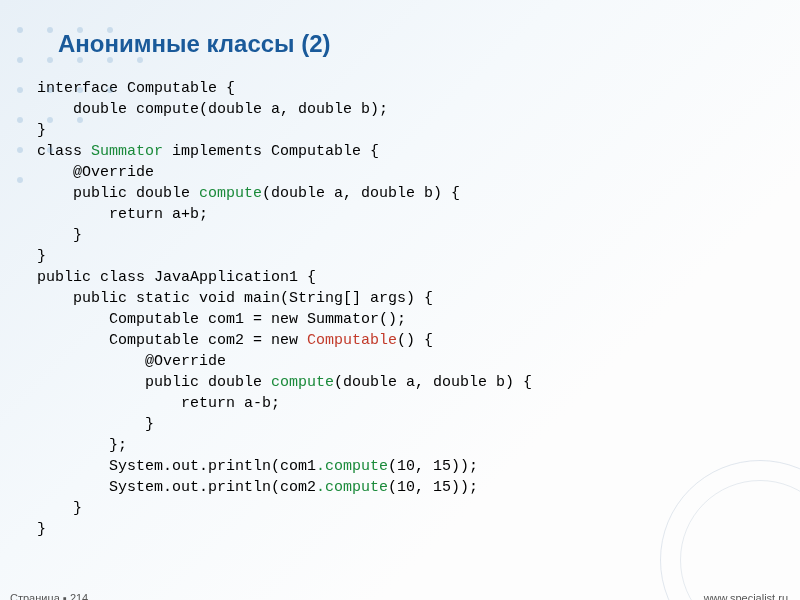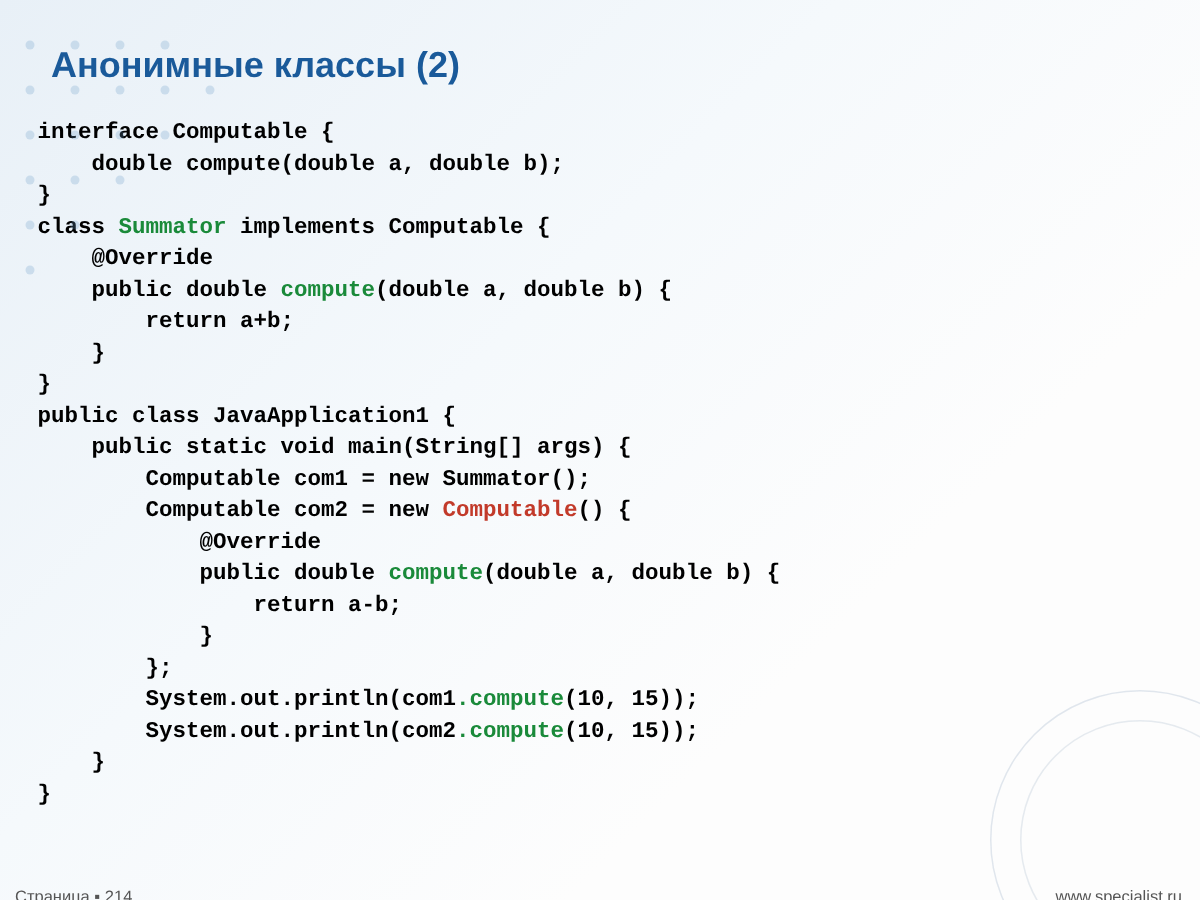--- a/index.html
+++ b/index.html
@@ -16,30 +16,29 @@
     left: 0; top: 0;
     width: 250px; height: 250px;
     opacity: 0.25;
     pointer-events: none;
   }
   .title {
     font-family: Arial, sans-serif;
     font-size: 24px;
     font-weight: bold;
     color: #1a5a9a;
-    padding: 30px 0 20px 34px;
+    padding: 30px 0 20px 58px;
   }
   .code {
     font-family: "Courier New", monospace;
     font-size: 15px;
     line-height: 1.4;
-    padding-left: 25px;
+    padding-left: 37px;
     color: #000;
     white-space: pre;
-    font-weight: bold;
   }
   .code span { font-family: inherit; }
   .kw-green { color: #1a8a3a; }
   .kw-red   { color: #c23a2a; }
   .footer {
     position: absolute;
     bottom: 8px;
     left: 0; right: 0;
     font-family: Arial, sans-serif;
     font-size: 11px;

